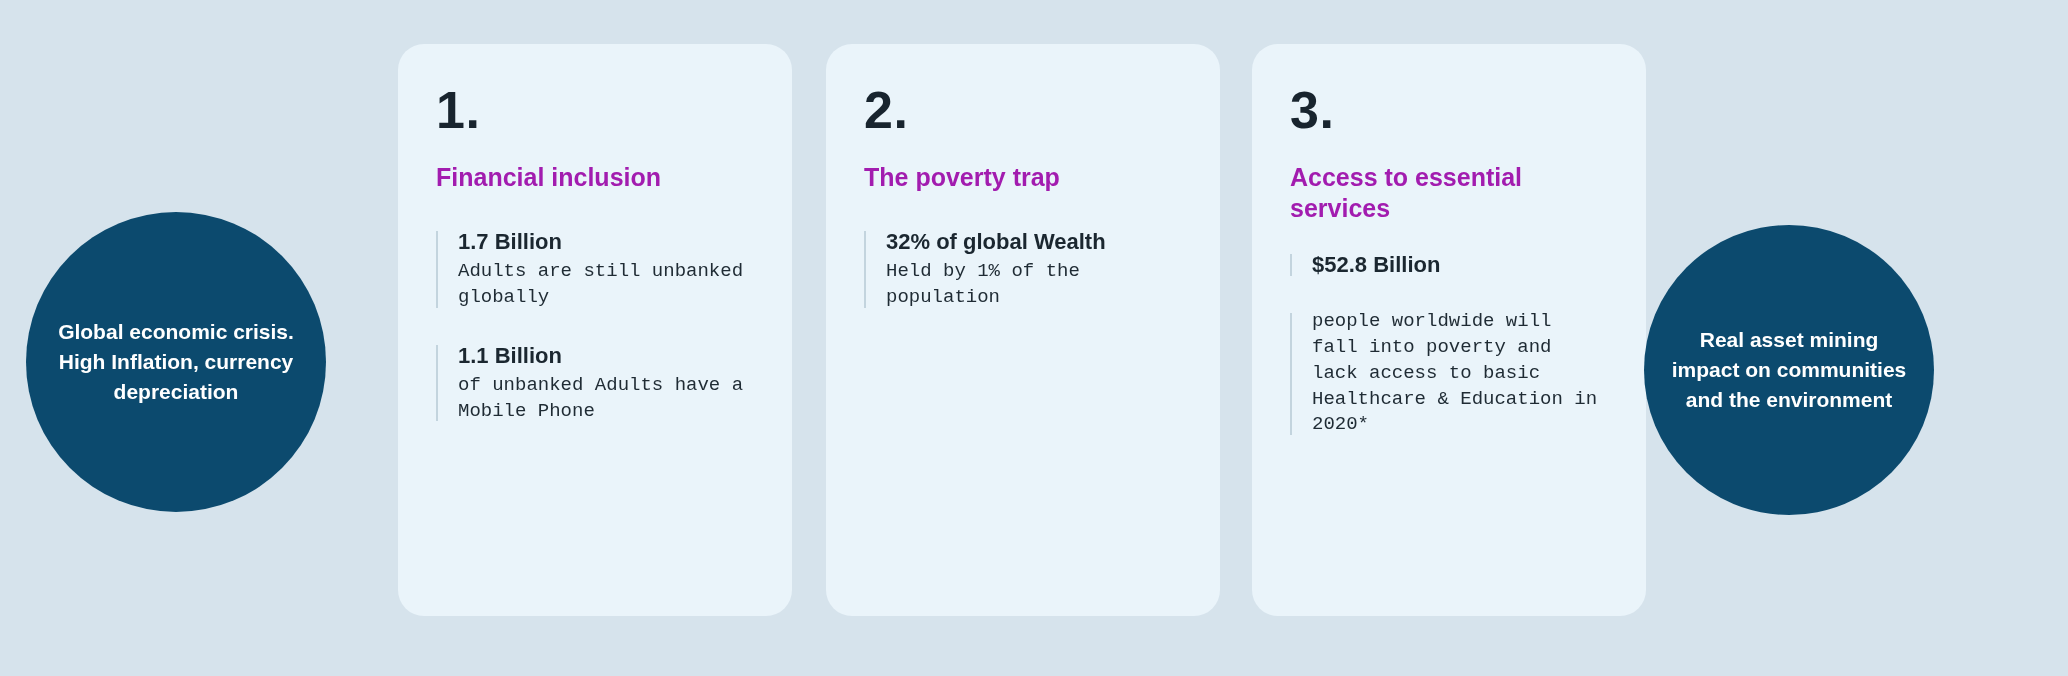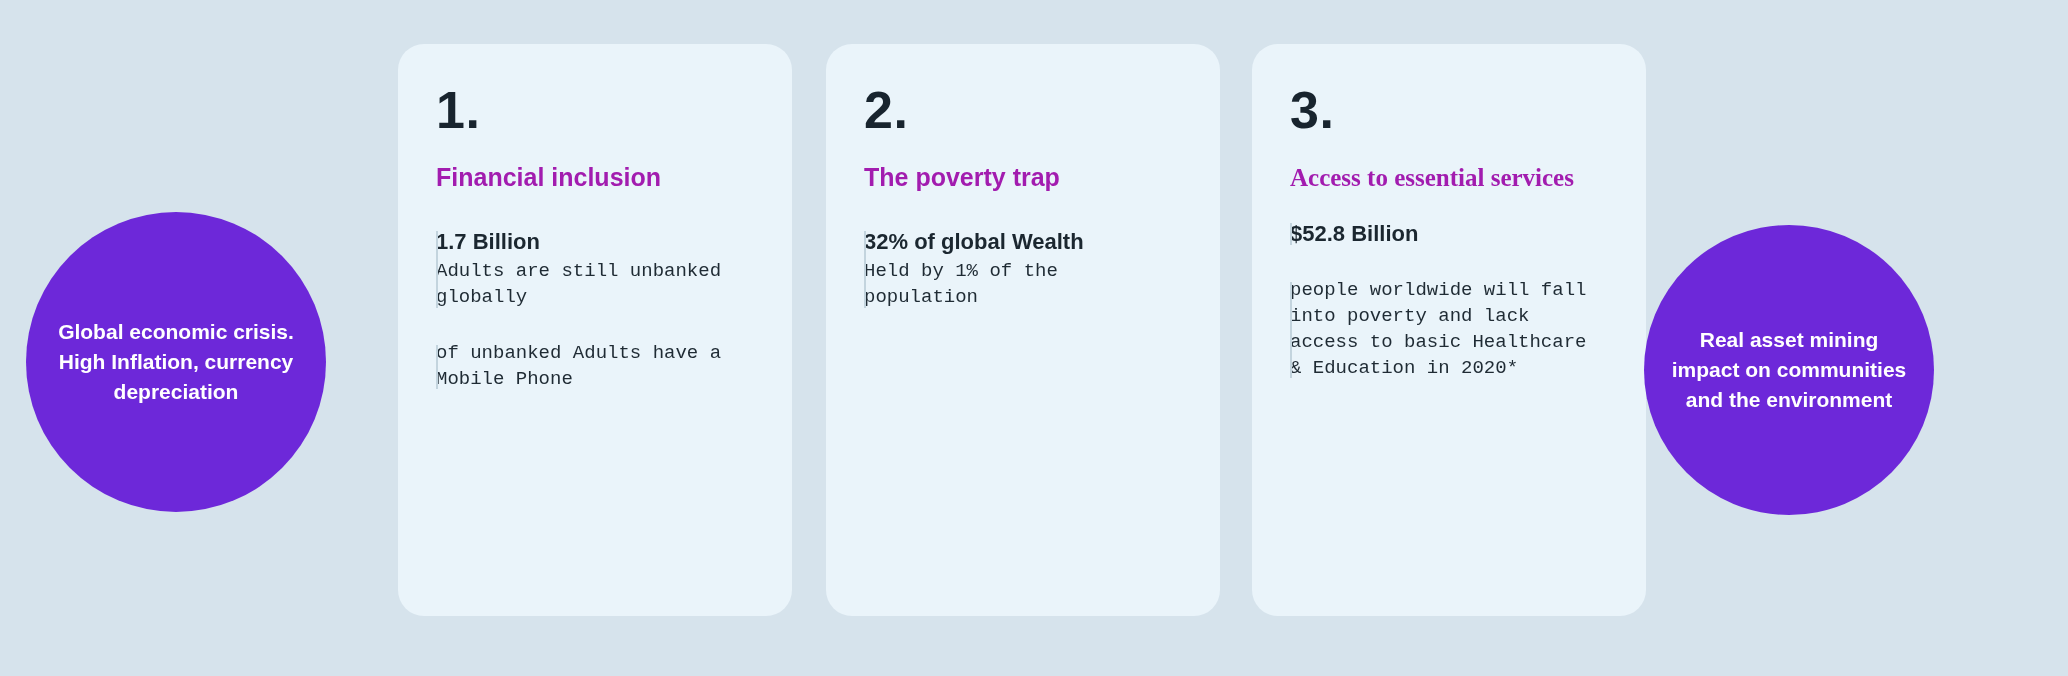--- a/index.html
+++ b/index.html
@@ -16,21 +16,21 @@
   .stage {
     position: relative;
     width: 2068px;
     height: 676px;
   }
 
   
   .circle {
     position: absolute;
     border-radius: 50%;
-    background: #6d28d9;
+    background: #0c4a6e;
     color: #ffffff;
     display: flex;
     align-items: center;
     justify-content: center;
     text-align: center;
     font-weight: bold;
     font-size: 21px;
     line-height: 1.42;
     box-sizing: border-box;
     padding: 10px 24px;
@@ -71,24 +71,25 @@
     margin: 6px 0 26px 0;
     letter-spacing: 0.5px;
   }
   .card-title {
     font-size: 25px;
     font-weight: bold;
     color: #a21caf;
     line-height: 1.24;
     margin-bottom: 34px;
   }
-  .card-3 .card-title { margin-bottom: 26px; font-family: Liberation Serif, serif; }
+  .card-3 .card-title { margin-bottom: 26px; }
 
   .stat {
     position: relative;
+    padding-left: 22px;
     margin-bottom: 30px;
   }
   .stat::before {
     content: "";
     position: absolute;
     left: 0;
     top: 4px;
     bottom: 3px;
     width: 2px;
     background: #c3d4de;
@@ -118,20 +119,21 @@
   </div>
 
   <div class="card card-1">
     <div class="card-number">1.</div>
     <div class="card-title">Financial inclusion</div>
     <div class="stat">
       <div class="stat-head">1.7 Billion</div>
       <div class="stat-body">Adults are still unbanked globally</div>
     </div>
     <div class="stat">
+      <div class="stat-head">1.1 Billion</div>
       <div class="stat-body">of unbanked Adults have a Mobile Phone</div>
     </div>
   </div>
 
   <div class="card card-2">
     <div class="card-number">2.</div>
     <div class="card-title">The poverty trap</div>
     <div class="stat">
       <div class="stat-head">32% of global Wealth</div>
       <div class="stat-body">Held by 1% of the population</div>

